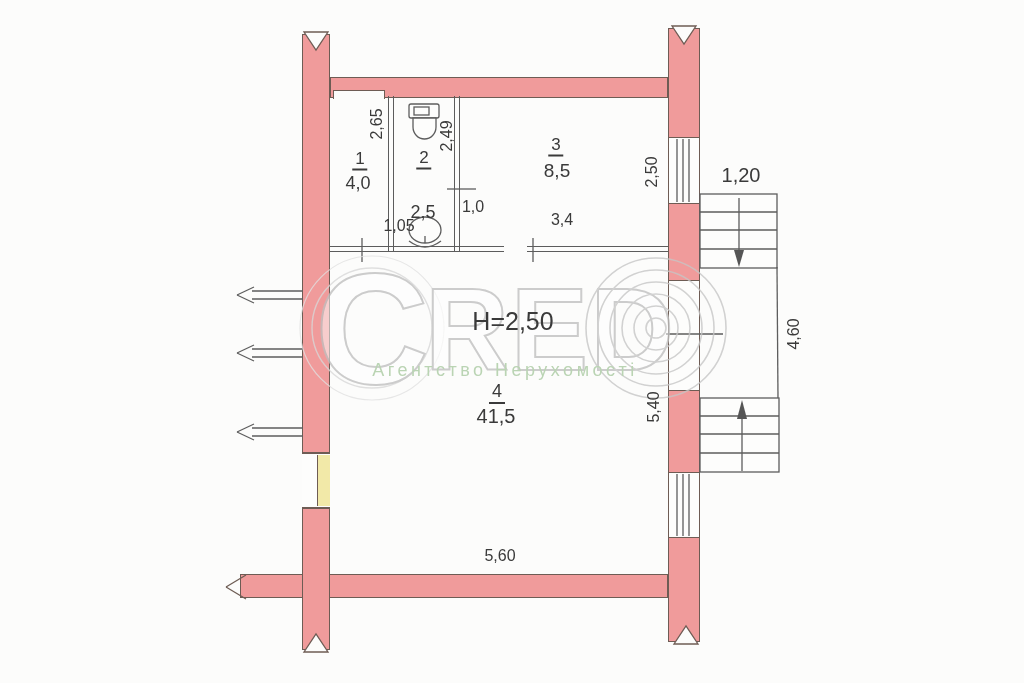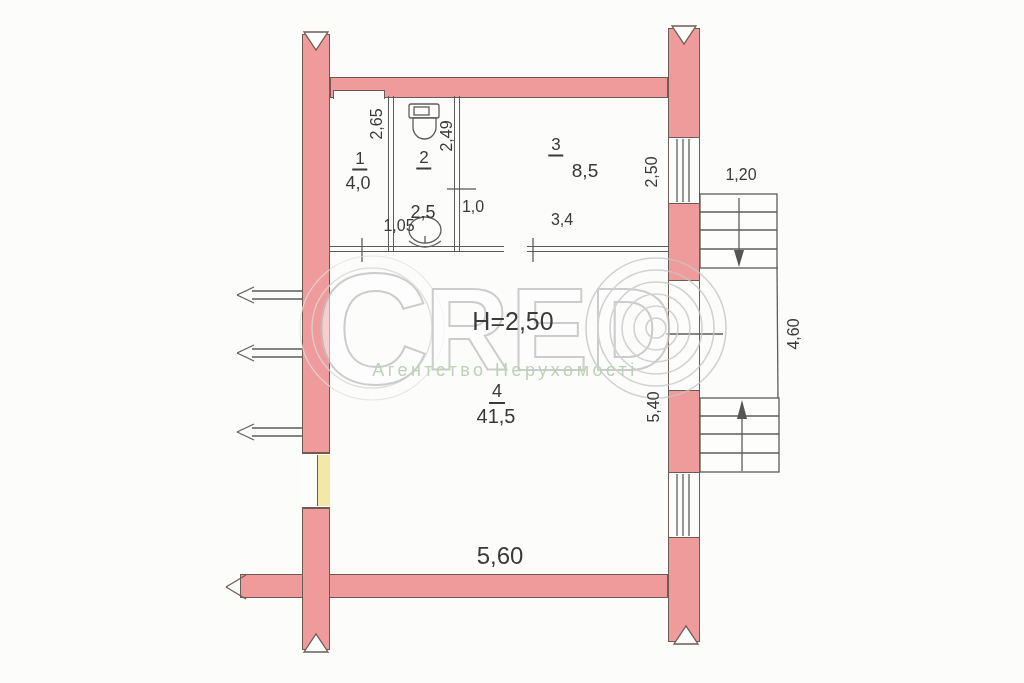--- a/index.html
+++ b/index.html
@@ -147,27 +147,27 @@
   </svg>
 
   <div id="labels-layer" style="position:absolute;left:0;top:0;width:100%;height:100%;">
       <span class="lbl" style="left: 377px; top: 124px; font-size: 16px; transform: translate(-50%, -50%) rotate(-90deg);">2,65</span>
       <span class="lbl" style="left: 447px; top: 136px; font-size: 16px; transform: translate(-50%, -50%) rotate(-90deg);">2,49</span>
       <span class="lbl u" style="left: 360px; top: 160px; font-size: 17px; transform: translate(-50%, -50%);">1</span>
       <span class="lbl" style="left: 358px; top: 183px; font-size: 18px; transform: translate(-50%, -50%);">4,0</span>
       <span class="lbl u" style="left: 424px; top: 159px; font-size: 17px; transform: translate(-50%, -50%);">2</span>
       <span class="lbl" style="left: 423px; top: 182px; font-size: 18px; transform: translate(-50%, -50%); margin-top: 30px;">2,5</span>
       <span class="lbl u" style="left: 556px; top: 146px; font-size: 17px; transform: translate(-50%, -50%);">3</span>
-      <span class="lbl" style="left: 557px; top: 170px; font-size: 19px; transform: translate(-50%, -50%); margin-left: 28px;">8,5</span>
+      <span class="lbl" style="left: 557px; top: 170px; font-size: 19px; transform: translate(-50%, -50%);">8,5</span>
       <span class="lbl" style="left: 363px; top: 226px; font-size: 16px; transform: translate(-50%, -50%); margin-left: 36px;">1,05</span>
       <span class="lbl" style="left: 425px; top: 207px; font-size: 16px; transform: translate(-50%, -50%); margin-left: 48px;">1,0</span>
       <span class="lbl" style="left: 562px; top: 220px; font-size: 16px; transform: translate(-50%, -50%);">3,4</span>
       <span class="lbl" style="left: 652px; top: 172px; font-size: 16px; transform: translate(-50%, -50%) rotate(-90deg);">2,50</span>
-      <span class="lbl" style="left: 741px; top: 175px; font-size: 16px; transform: translate(-50%, -50%);">1,20</span>
+      <span class="lbl" style="left: 741px; top: 175px; font-size: 20px; transform: translate(-50%, -50%);">1,20</span>
       <span class="lbl" style="left: 794px; top: 334px; font-size: 16px; transform: translate(-50%, -50%) rotate(-90deg);">4,60</span>
       <span class="lbl" style="left: 654px; top: 407px; font-size: 16px; transform: translate(-50%, -50%) rotate(-90deg);">5,40</span>
       <span class="lbl" style="left: 513px; top: 321px; font-size: 25px; transform: translate(-50%, -50%);">H=2,50</span>
       <span class="lbl u" style="left: 497px; top: 393px; font-size: 18px; transform: translate(-50%, -50%);">4</span>
       <span class="lbl" style="left: 496px; top: 416px; font-size: 20px; transform: translate(-50%, -50%);">41,5</span>
-      <span class="lbl" style="left: 500px; top: 556px; font-size: 24px; transform: translate(-50%, -50%);">5,60</span>
+      <span class="lbl" style="left: 500px; top: 556px; font-size: 16px; transform: translate(-50%, -50%);">5,60</span>
     </div>
 
 </div>
 
 </body></html>

